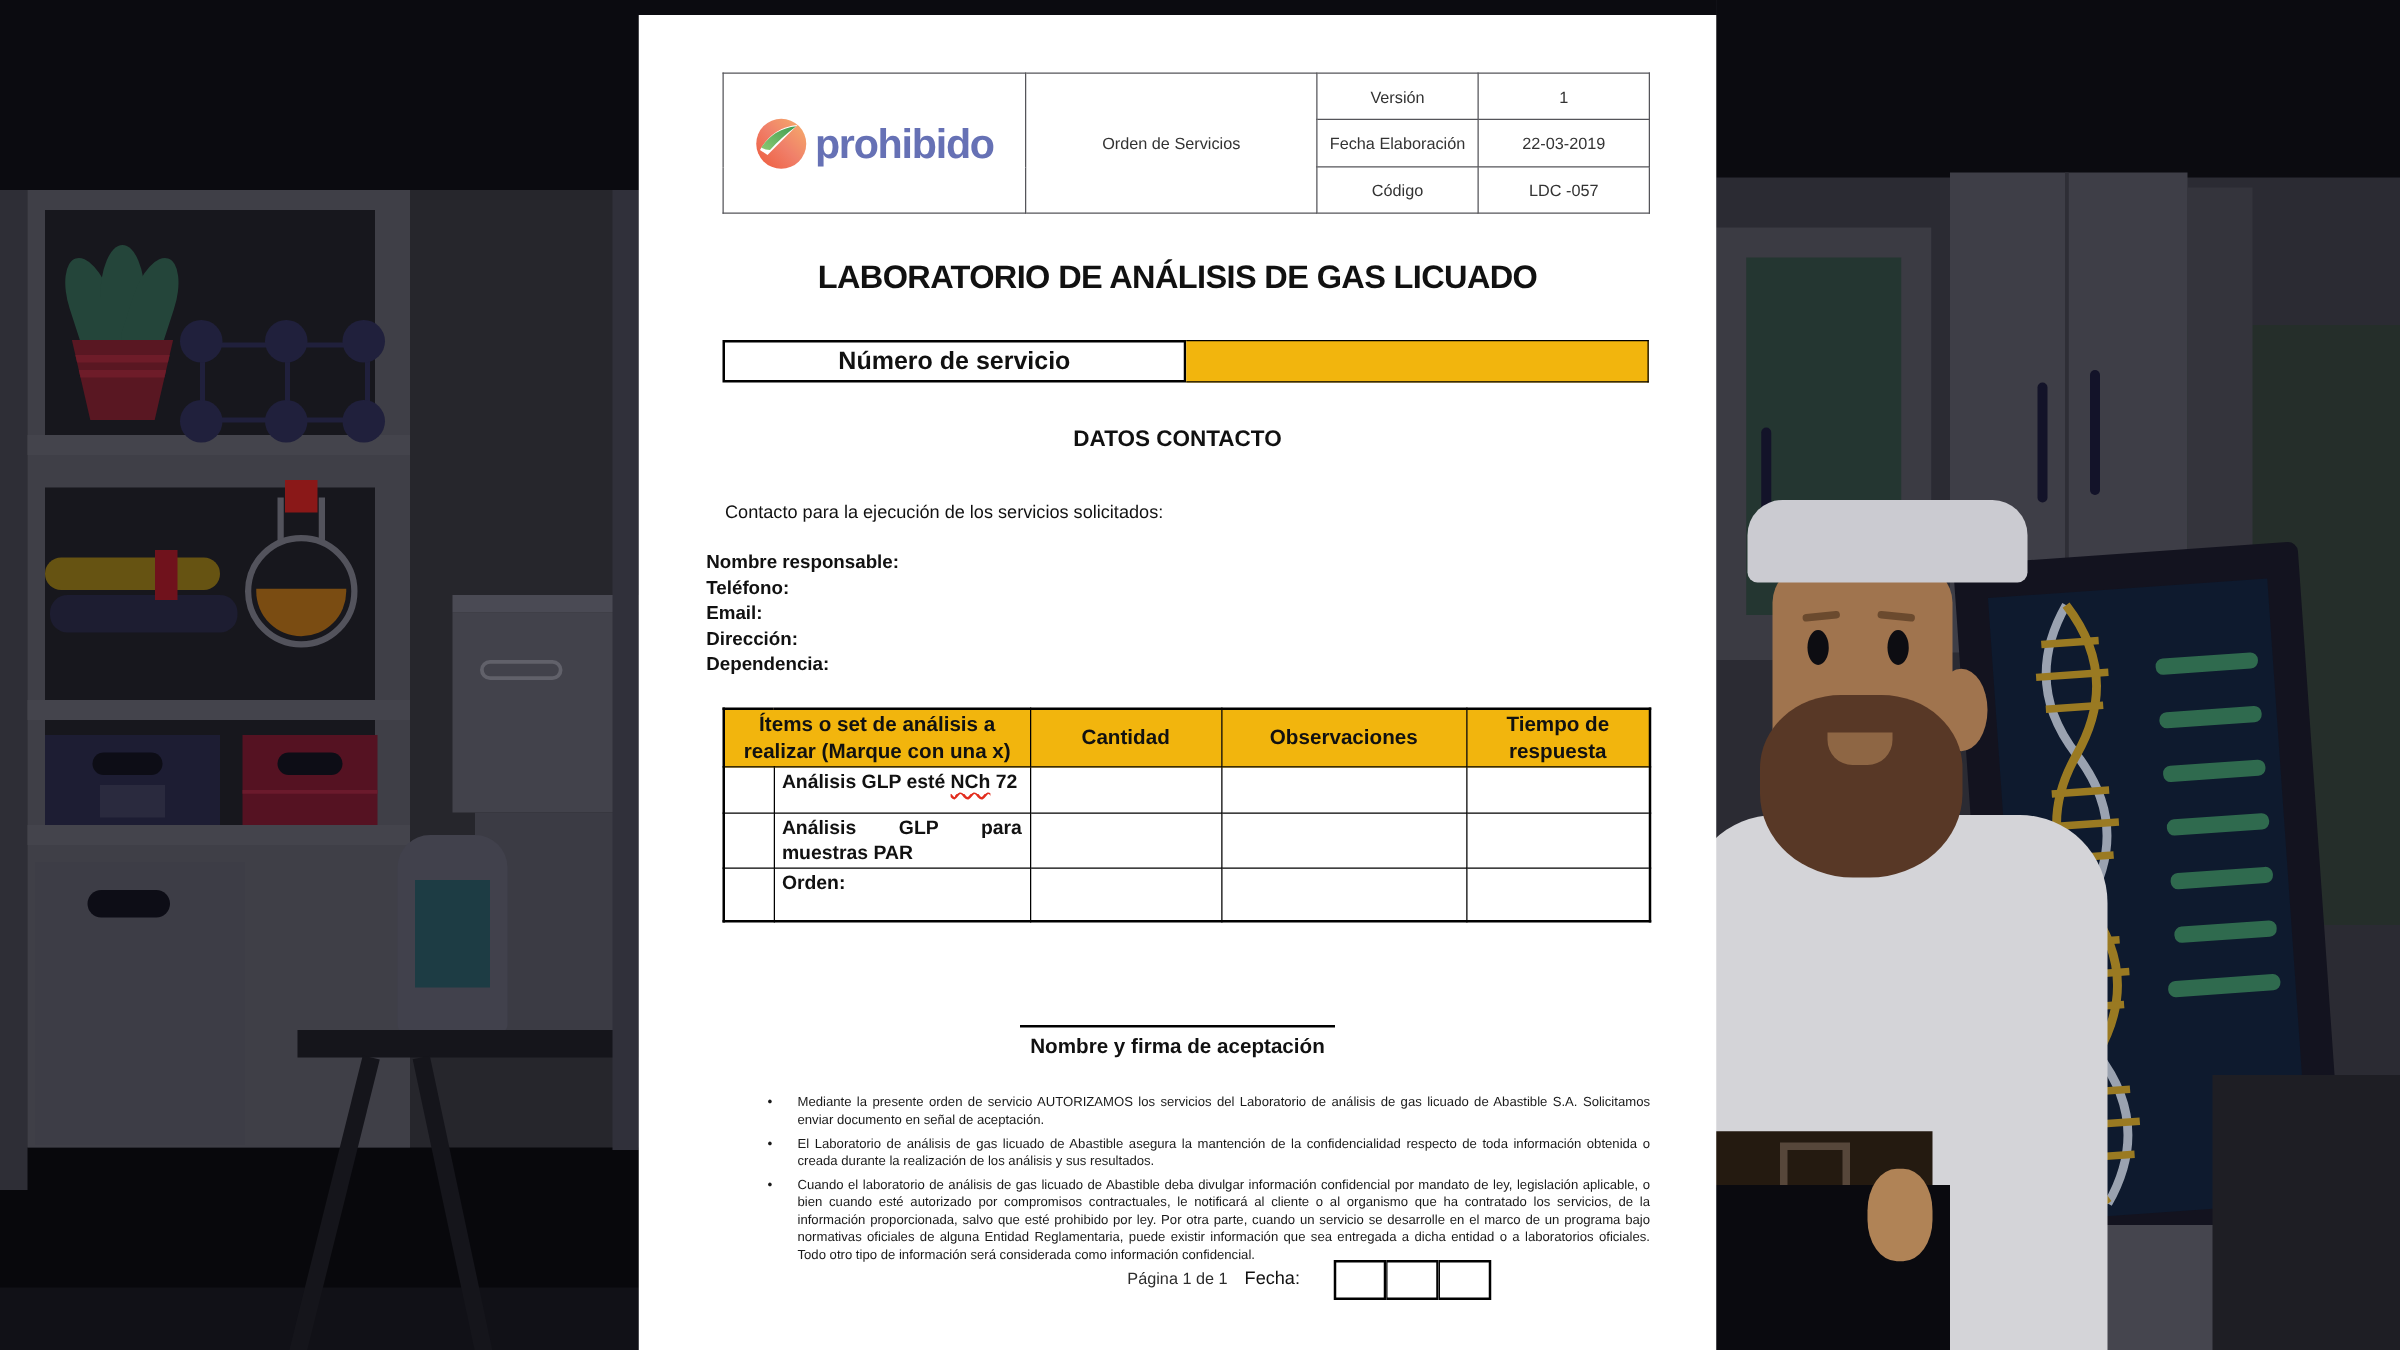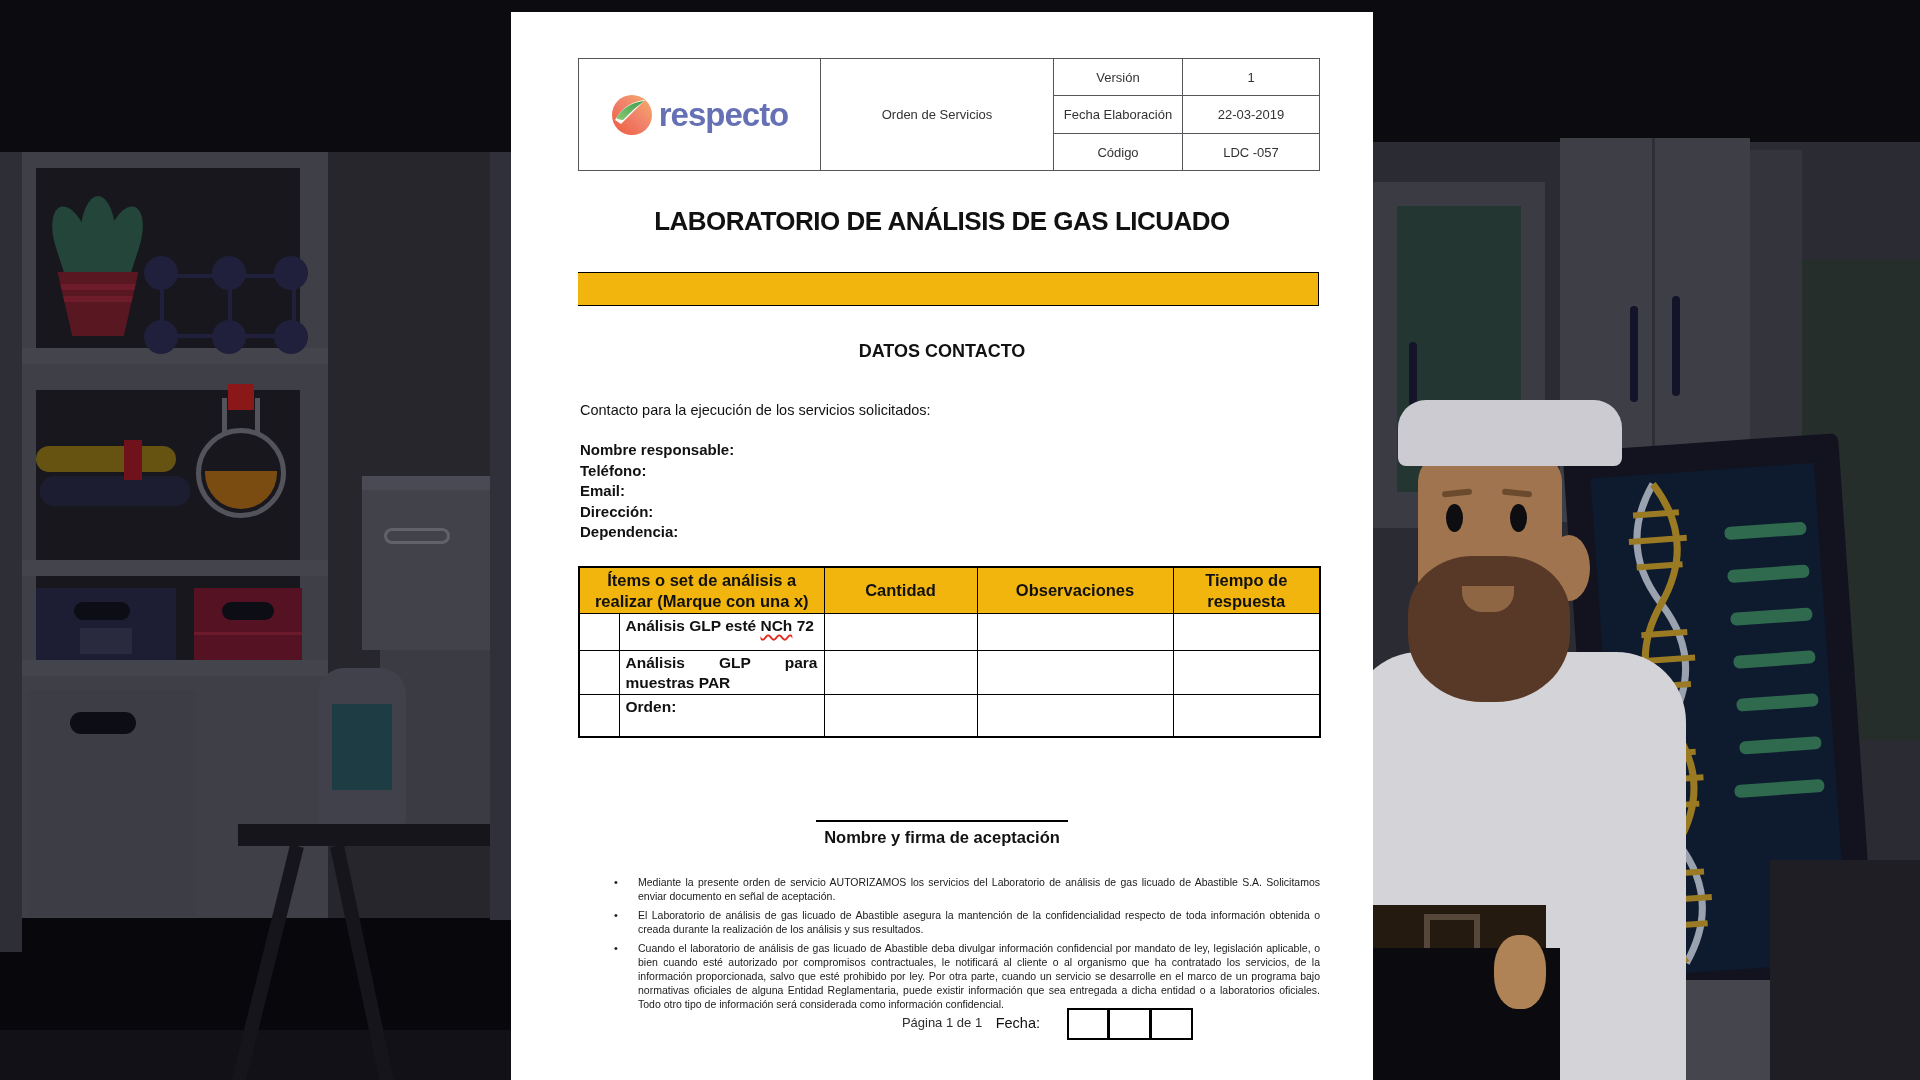--- a/index.html
+++ b/index.html
@@ -74,21 +74,21 @@
   .hdr-table{left:67px;top:46px;width:741px;border-collapse:collapse;table-layout:fixed;}
   .hdr-table td{border:1px solid #55555a;font-size:13px;color:#333;text-align:center;vertical-align:middle;padding:0 4px;}
   .logo-wrap{display:flex;align-items:center;justify-content:center;gap:6px;}
   .logo-text{font-weight:bold;font-size:33px;letter-spacing:-1px;color:#6671b5;}
   .doc-title{left:0;top:194px;width:862px;text-align:center;font-size:26px;font-weight:bold;letter-spacing:-0.5px;}
   .num-row{left:67px;top:260px;width:741px;height:34px;display:flex;}
   .num-label{width:371px;border:2px solid #000;box-sizing:border-box;display:flex;align-items:center;justify-content:center;font-weight:bold;font-size:20px;}
   .num-value{flex:1;background:#f2b50d;border:1px solid #000;border-left:none;box-sizing:border-box;}
   .datos-heading{left:0;top:329px;width:862px;text-align:center;font-weight:bold;font-size:18px;}
   .intro{left:69px;top:390px;font-size:14.5px;}
-  .contact{left:69px;top:428px;font-size:15px;font-weight:bold;line-height:20.6px;}
+  .contact{left:54px;top:428px;font-size:15px;font-weight:bold;line-height:20.6px;}
   .an-table{left:67px;top:554px;width:741px;border-collapse:collapse;table-layout:fixed;border:2px solid #000;}
   .an-table td,.an-table th{border:1px solid #000;vertical-align:top;box-sizing:border-box;}
   .an-table th{background:#f2b50d;font-size:16.5px;font-weight:bold;line-height:1.25;text-align:center;vertical-align:middle;padding:2px 4px;}
   .an-item{font-weight:bold;font-size:15.5px;padding:2px 6px 0 6px;line-height:1.25;}
   .just{text-align:justify;}
   .wavy{text-decoration-line:underline;text-decoration-style:wavy;text-decoration-color:#e22d1e;text-decoration-thickness:2px;text-underline-offset:3px;}
   .sig-line{left:0;top:808px;width:862px;display:flex;justify-content:center;}
   .sig-line span{display:block;width:252px;border-top:2px solid #000;}
   .sig-heading{left:0;top:816px;width:862px;text-align:center;font-weight:bold;font-size:16.5px;}
   .bullets{left:89px;top:863px;width:720px;}
@@ -263,41 +263,42 @@
                 </linearGradient>
                 <linearGradient id="lg2" x1="0" y1="1" x2="1" y2="0">
                   <stop offset="0" stop-color="#8bc872"></stop>
                       <stop offset="1" stop-color="#3f9e52"></stop>
                 </linearGradient>
               </defs>
               <circle cx="21" cy="21" r="20" fill="url(#lg1)"></circle>
               <path d="M4,26 Q14,8 34,6 Q20,20 10,30 Z" fill="#ffffff"></path>
               <path d="M5,24 Q15,9 33,7 Q21,16 12,26 Q8,26 5,24 Z" fill="url(#lg2)"></path>
             </svg>
-            <span class="logo-text">respecto</span>
+            <span class="logo-text">prohibido</span>
           </div>
         </td>
         <td rowspan="3">Orden de Servicios</td>
         <td>Versión</td>
         <td>1</td>
       </tr>
       <tr style="height:38px;">
         <td>Fecha Elaboración</td>
         <td>22-03-2019</td>
       </tr>
       <tr style="height:37px;">
         <td>Código</td>
         <td>LDC -057</td>
       </tr>
     </tbody>
       </table>
 
     <div class="abs doc-title">LABORATORIO DE ANÁLISIS DE GAS LICUADO</div>
 
     <div class="abs num-row">
+      <div class="num-label">Número de servicio</div>
       <div class="num-value"></div>
     </div>
 
     <div class="abs datos-heading">DATOS CONTACTO</div>
     <div class="abs intro">Contacto para la ejecución de los servicios solicitados:</div>
 
     <div class="abs contact">
       <div>Nombre responsable:</div>
       <div>Teléfono:</div>
       <div>Email:</div>

